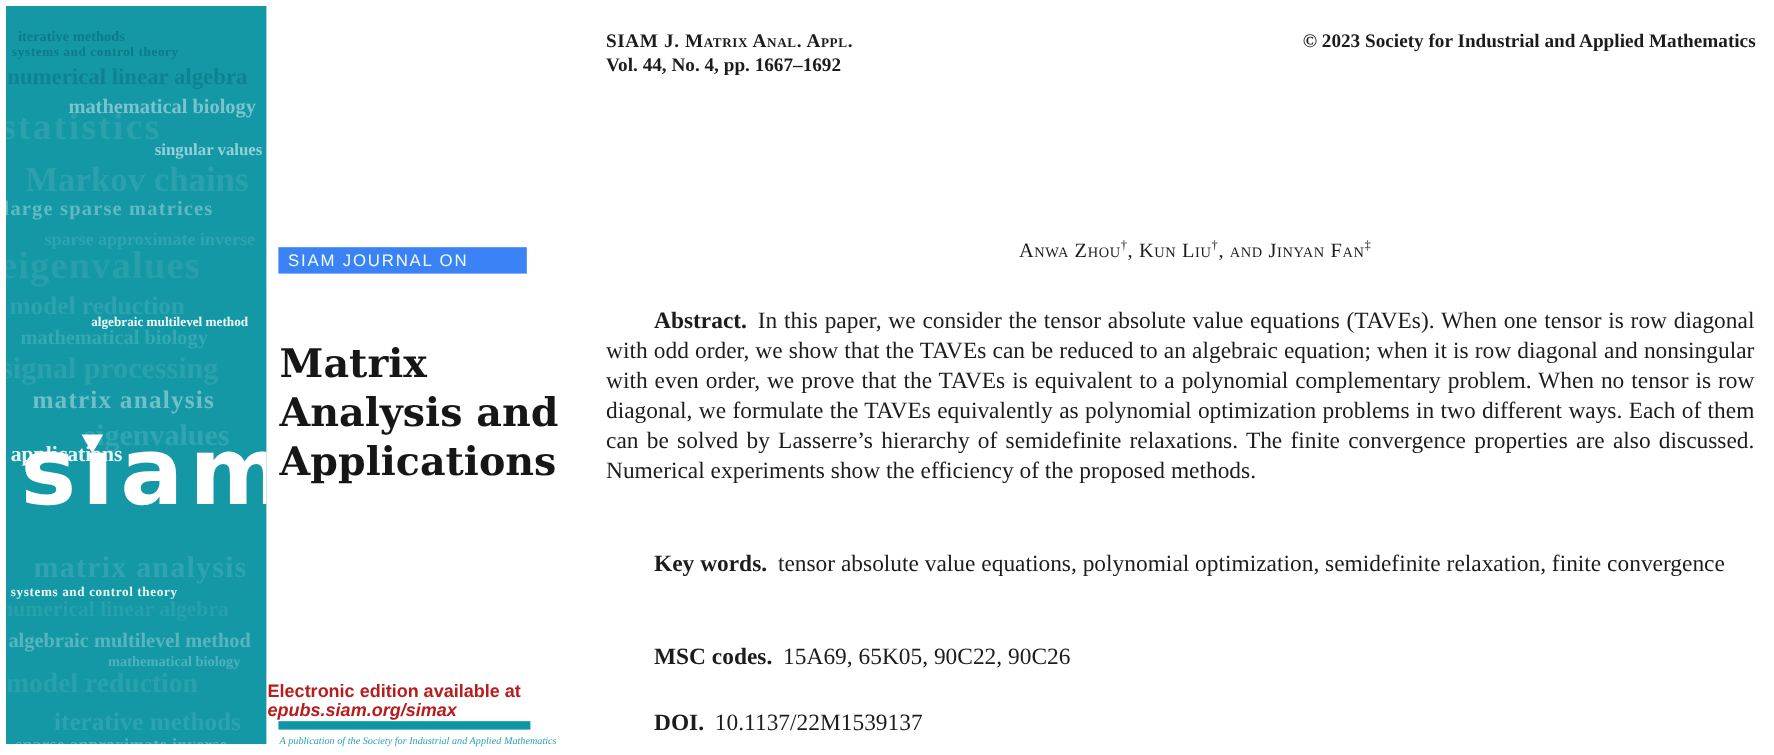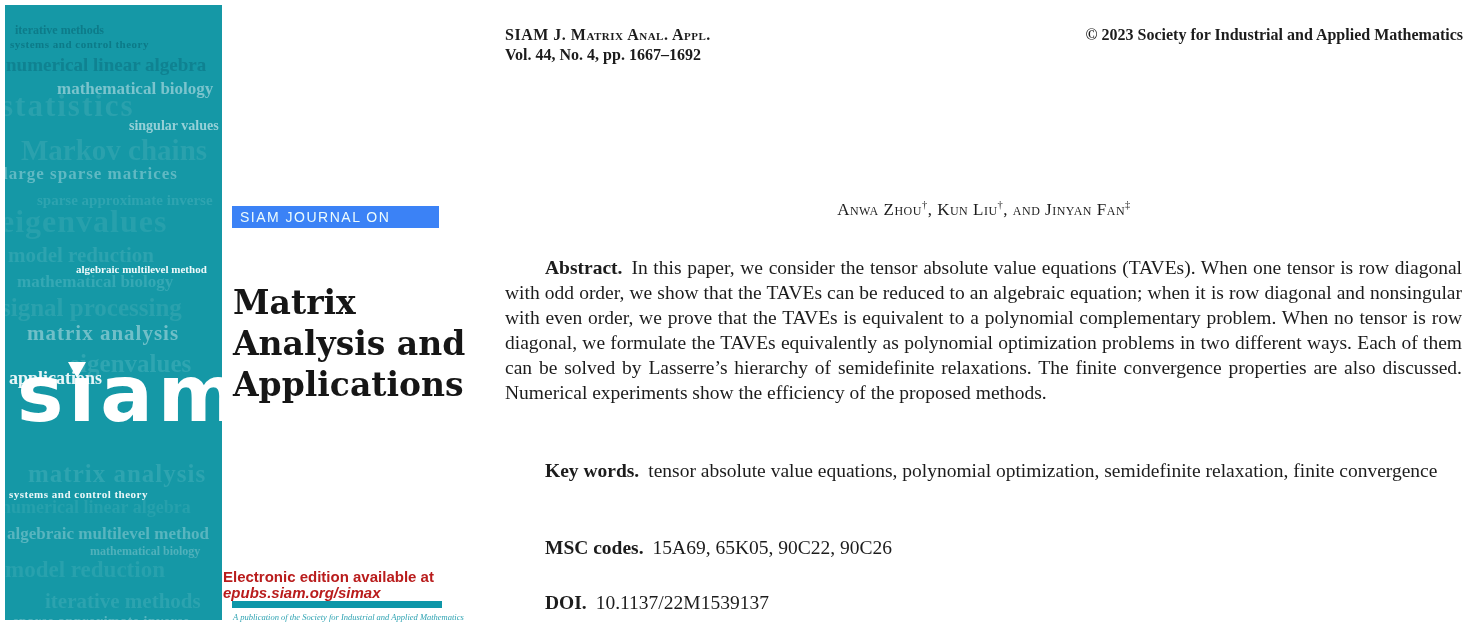--- a/index.html
+++ b/index.html
@@ -69,21 +69,21 @@
     position:absolute; right:0; top:26px; font-size:16px; font-weight:bold;
     white-space:nowrap;
   }
   .title {
     position:absolute; left:0; top:113px; width:100%; text-align:center;
     font-size:24px; font-weight:bold; letter-spacing:1.5px; line-height:32px;
     white-space:nowrap;
   }
   .title sup { font-size:60%; }
   .authors {
-    position:absolute; left:0; top:199px; width:100%; text-align:center;
+    position:absolute; left:12px; top:199px; width:100%; text-align:center;
     font-variant:small-caps; font-size:17px; letter-spacing:0.5px;
     white-space:nowrap;
   }
   .authors sup { font-size:62%; font-variant:normal; }
   .para {
     position:absolute; left:0; width:957px; text-align:justify;
     font-size:19.5px; line-height:25px; text-indent:40px;
   }
   .para .lead { font-weight:bold; margin-right:9px; }
   .abstract { top:255px; }

